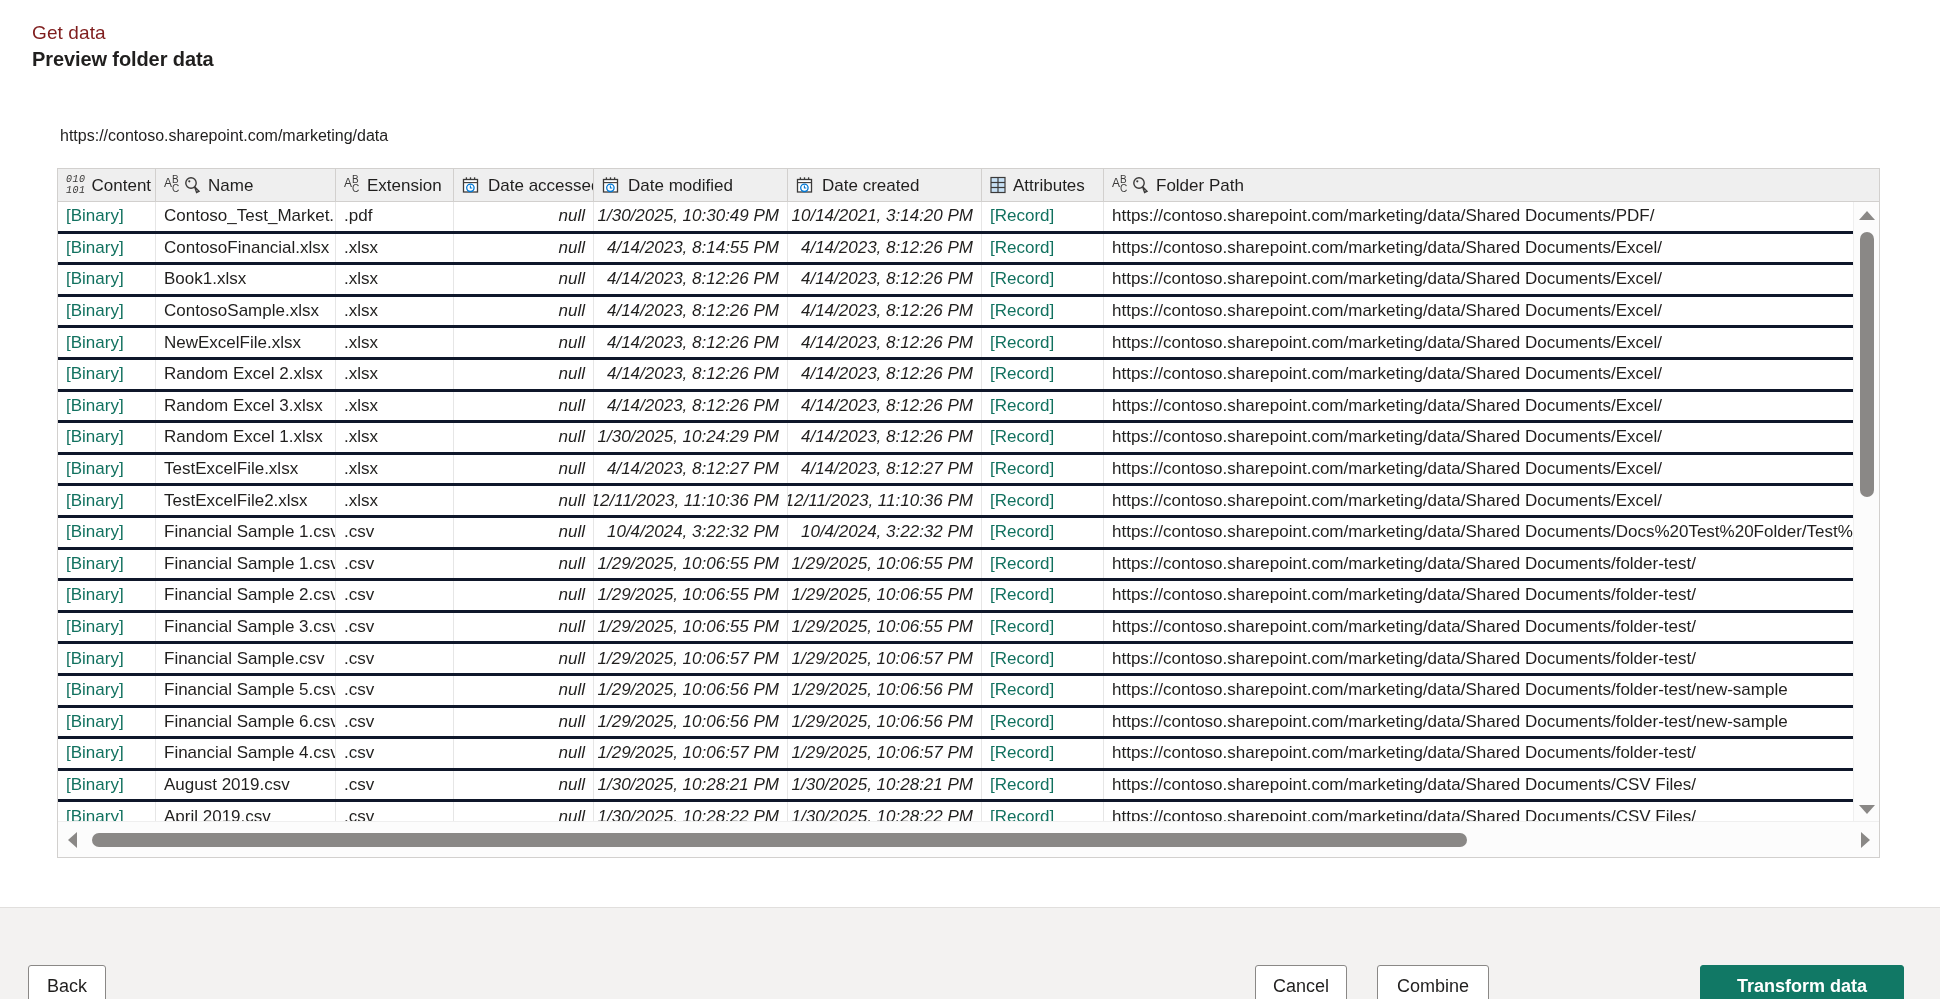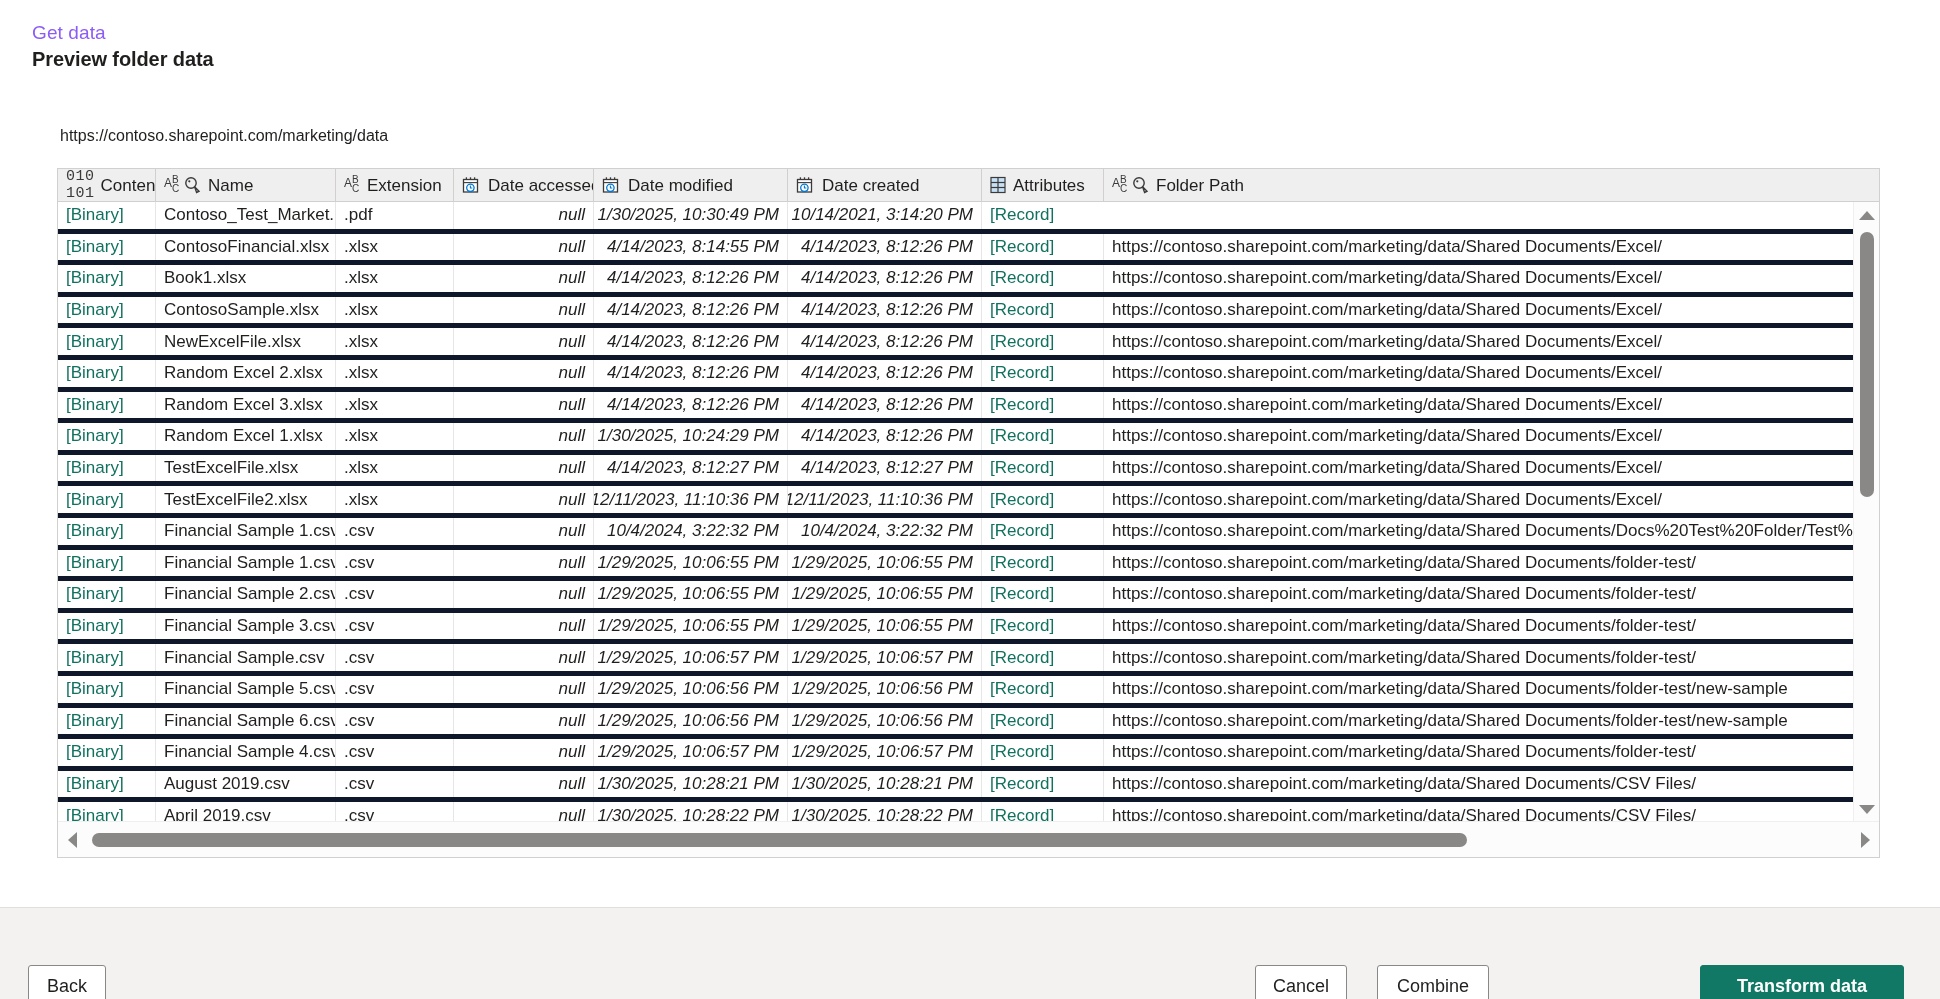--- a/index.html
+++ b/index.html
@@ -10,21 +10,21 @@
     font-family: "Liberation Sans", sans-serif;
     color: #252423;
     overflow: hidden;
     position: relative;
   }
 
   
   #dialog-body { padding: 0; }
   .eyebrow {
     position: absolute; left: 32px; top: 22px;
-    font-size: 19px; color: #8b5cf6; letter-spacing: .1px;
+    font-size: 19px; color: #7f1d1d; letter-spacing: .1px;
   }
   .page-title {
     position: absolute; left: 32px; top: 48px;
     font-size: 20px; font-weight: bold; color: #201f1e;
     letter-spacing: -.1px;
   }
   .folder-url {
     position: absolute; left: 60px; top: 127px;
     font-size: 16px; color: #201f1e;
   }
@@ -71,21 +71,21 @@
 
   
   .tbody {
     position: relative;
     height: 620px;
     overflow: hidden;
   }
   .tr {
     display: flex;
     height: 31.6px;
-    border-bottom: 5px solid #0f172a;
+    border-bottom: 3px solid #0f172a;
   }
   .td {
     padding: 0 8px;
     display: flex; align-items: center;
     border-right: 1px solid #e6e6e6;
     font-size: 17px;
     white-space: nowrap; overflow: hidden;
     flex: 0 0 auto;
     color: #201f1e;
   }
@@ -159,22 +159,23 @@
   #btn-transform {
     right: 36px; width: 204px;
     background: #117865; border-color: #117865; color: #ffffff;
     font-weight: bold;
   }
 
   
   .ic { flex: 0 0 auto; display: inline-flex; align-items: center; }
   .ic-binary {
     font-family: "Liberation Mono", monospace;
-    font-size: 15px; line-height: 17px; color: #3b3a39;
+    font-size: 10px; line-height: 11px; color: #3b3a39;
     letter-spacing: .5px;
+    font-style: italic;
   }
   .ic-abc {
     font-size: 13px; line-height: 11px; color: #3b3a39;
     position: relative; width: 17px; height: 20px;
   }
   .ic-abc .a { position: absolute; left: 0; top: 3px; font-size: 12px; }
   .ic-abc .b { position: absolute; left: 8px; top: -1px; font-size: 10px; }
   .ic-abc .c { position: absolute; left: 8px; top: 8px; font-size: 10px; }
 </style>
 </head>
@@ -292,20 +293,21 @@
 
     <div class="tbody">
         <div class="tr">
           <div class="td c-content link">[Binary]</div>
           <div class="td c-name">Contoso_Test_Market.pdf</div>
           <div class="td c-ext">.pdf</div>
           <div class="td c-dacc num">null</div>
           <div class="td c-dmod date">1/30/2025, 10:30:49 PM</div>
           <div class="td c-dcre date">10/14/2021, 3:14:20 PM</div>
           <div class="td c-attr link">[Record]</div>
+          <div class="td c-path">https://contoso.sharepoint.com/marketing/data/Shared Documents/PDF/</div>
         </div>
         <div class="tr">
           <div class="td c-content link">[Binary]</div>
           <div class="td c-name">ContosoFinancial.xlsx</div>
           <div class="td c-ext">.xlsx</div>
           <div class="td c-dacc num">null</div>
           <div class="td c-dmod date">4/14/2023, 8:14:55 PM</div>
           <div class="td c-dcre date">4/14/2023, 8:12:26 PM</div>
           <div class="td c-attr link">[Record]</div>
           <div class="td c-path">https://contoso.sharepoint.com/marketing/data/Shared Documents/Excel/</div>

